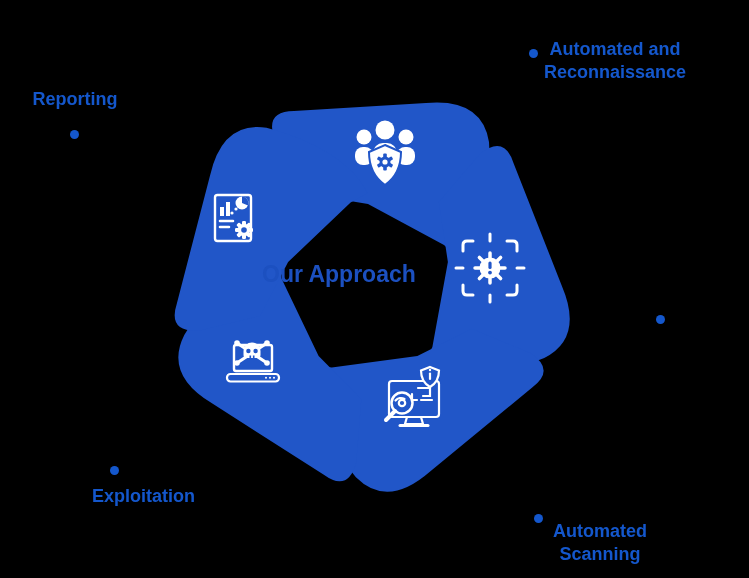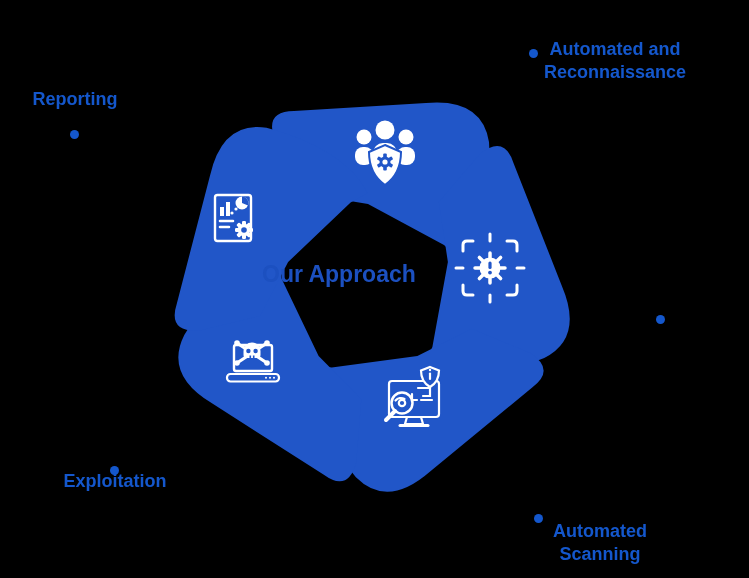--- a/index.html
+++ b/index.html
@@ -25,21 +25,21 @@
     color:var(--center_text,#1c50c0);font-weight:bold;font-size:23px;
   }
   .stage-planning{left:500px;top:38px;width:230px;}
   .b-planning{left:529px;top:49px;}
   .stage-reporting{left:5px;top:88px;width:140px;}
   .b-reporting{left:70px;top:130px;}
   .stage-threat{left:575px;top:331px;width:170px;}
   .b-threat{left:656px;top:315px;}
   .stage-automated{left:505px;top:520px;width:190px;}
   .b-automated{left:534px;top:514px;}
-  .stage-exploitation{left:35px;top:470px;width:160px;}
+  .stage-exploitation{left:35px;top:485px;width:160px;text-align:right;}
   .b-exploitation{left:110px;top:466px;}
 </style>
 </head>
 <body>
 
 <div class="stage">
 
   <svg class="diagram-svg" width="749" height="578" viewBox="0 0 749 578">
 
     <g transform="translate(368,288)">

